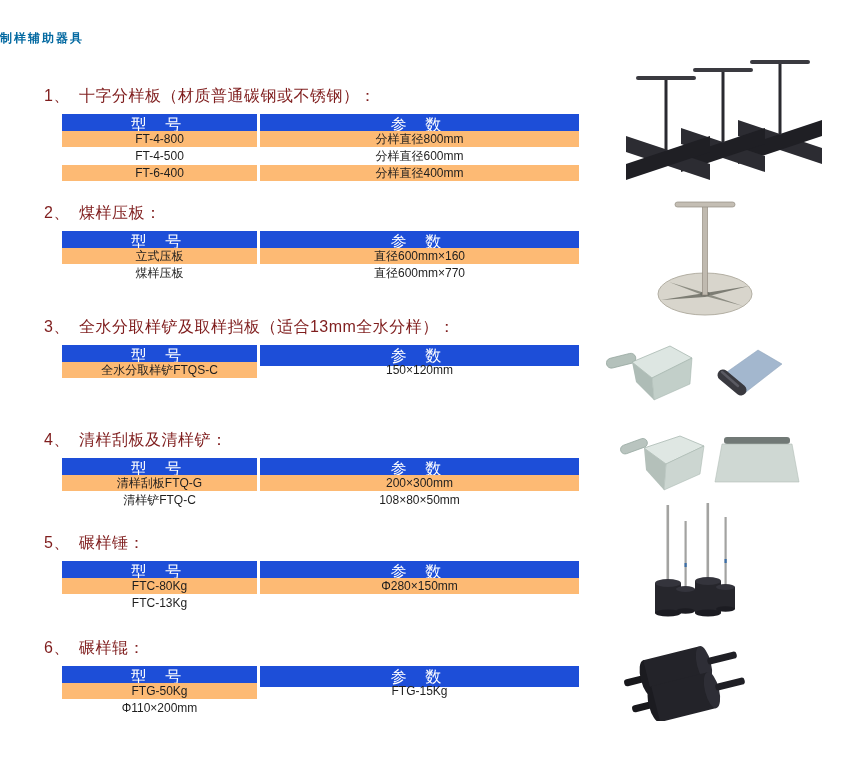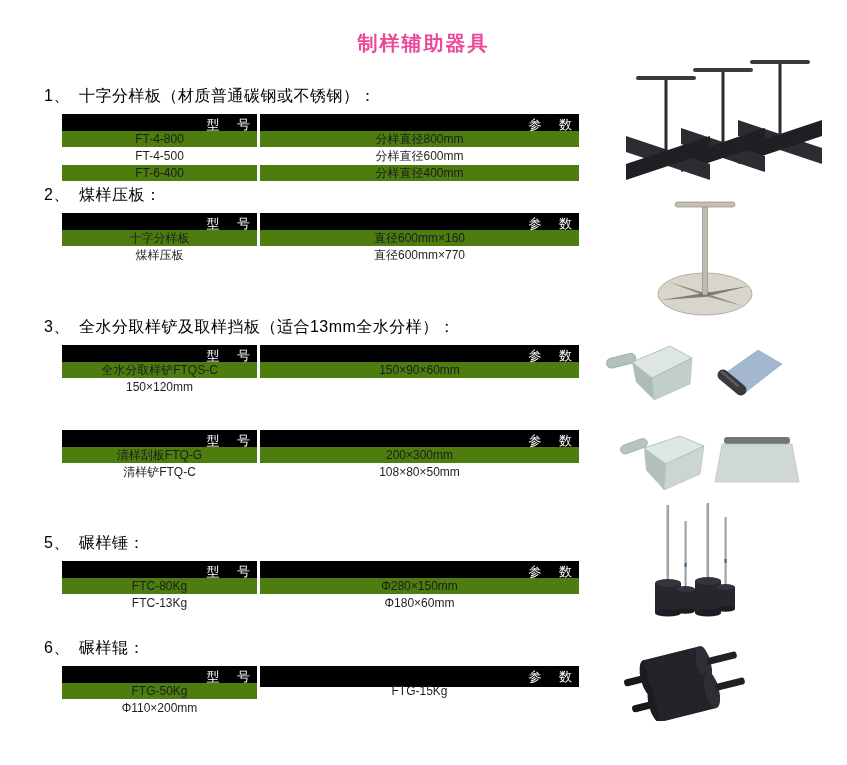--- a/index.html
+++ b/index.html
@@ -2,42 +2,42 @@
 <html><head>
 <meta charset="utf-8">
 <style>
   html,body { margin:0; padding:0; background:#ffffff; }
   .page {
     position:relative; width:847px; height:765px; overflow:hidden;
     background:#ffffff; font-family:"Liberation Sans","DejaVu Sans",sans-serif;
   }
   .page-title {
     position:absolute; top:30px; left:0; width:100%;
-    text-align:center; font-size:20px; font-weight:700; color:#ec4899;
+    font-size:12px; font-weight:700; color:#0369a1;
     letter-spacing:2px;
   }
   .sec { position:absolute; left:44px; width:535px; }
   .sec-heading {
-    margin:0 0 7px 0; font-size:16px; font-weight:500; color:#000000;
+    margin:0 0 7px 0; font-size:16px; font-weight:500; color:#7f1d1d;
     letter-spacing:0.5px; white-space:nowrap;
   }
   .sec-num { margin-right:9px; }
   .tbl {
     display:grid; grid-template-columns:195px 319px;
     column-gap:3px; row-gap:1px; grid-auto-rows:16px; margin-left:18px;
   }
   .th {
-    background:#000000; color:#ffffff; height:21px; line-height:21px;
-    text-align:right; font-size:13px; letter-spacing:7px; font-weight:400;
+    background:#1d4ed8; color:#ffffff; height:21px; line-height:21px;
+    text-align:center; font-size:16px; letter-spacing:7px; font-weight:400;
   }
   .td {
     height:16px; line-height:16px; text-align:center; font-size:12px;
     color:#1e1e1e; white-space:nowrap;
   }
-  .td.gray { background:#4d7c0f; }
+  .td.gray { background:#fdba74; }
   .fig { position:absolute; }
   .fig svg { display:block; width:100%; height:100%; }
 </style>
 </head>
 <body>
 
 <div class="page">
 
   <div class="page-title">制样辅助器具</div>
 
@@ -48,63 +48,62 @@
       <div class="th">参 数</div>
       <div class="td gray">FT-4-800</div>
       <div class="td gray">分样直径800mm</div>
       <div class="td">FT-4-500</div>
       <div class="td">分样直径600mm</div>
       <div class="td gray">FT-6-400</div>
       <div class="td gray">分样直径400mm</div>
     </div>
   </section>
 
-  <section class="sec" style="top:185px">
+  <section class="sec" style="top:203px">
     <h2 class="sec-heading"><span class="sec-num">2、</span><span>煤样压板：</span></h2>
     <div class="tbl">
       <div class="th">型 号</div>
       <div class="th">参 数</div>
-      <div class="td gray">十字分样板</div>
+      <div class="td gray">立式压板</div>
       <div class="td gray">直径600mm×160</div>
       <div class="td">煤样压板</div>
       <div class="td">直径600mm×770</div>
     </div>
   </section>
 
   <section class="sec" style="top:317px">
     <h2 class="sec-heading"><span class="sec-num">3、</span><span>全水分取样铲及取样挡板（适合13mm全水分样）：</span></h2>
     <div class="tbl">
       <div class="th">型 号</div>
       <div class="th">参 数</div>
       <div class="td gray">全水分取样铲FTQS-C</div>
-      <div class="td gray">150×90×60mm</div>
       <div class="td">150×120mm</div>
     </div>
   </section>
 
   <section class="sec" style="top:430px">
+    <h2 class="sec-heading"><span class="sec-num">4、</span><span>清样刮板及清样铲：</span></h2>
     <div class="tbl">
       <div class="th">型 号</div>
       <div class="th">参 数</div>
       <div class="td gray">清样刮板FTQ-G</div>
       <div class="td gray">200×300mm</div>
       <div class="td">清样铲FTQ-C</div>
       <div class="td">108×80×50mm</div>
     </div>
   </section>
 
   <section class="sec" style="top:533px">
     <h2 class="sec-heading"><span class="sec-num">5、</span><span>碾样锤：</span></h2>
     <div class="tbl">
       <div class="th">型 号</div>
       <div class="th">参 数</div>
       <div class="td gray">FTC-80Kg</div>
       <div class="td gray">Φ280×150mm</div>
       <div class="td">FTC-13Kg</div>
-      <div class="td">Φ180×60mm</div>
     </div>
   </section>
 
   <section class="sec" style="top:638px">
     <h2 class="sec-heading"><span class="sec-num">6、</span><span>碾样辊：</span></h2>
     <div class="tbl">
       <div class="th">型 号</div>
       <div class="th">参 数</div>
       <div class="td gray">FTG-50Kg</div>
       <div class="td">FTG-15Kg</div>

